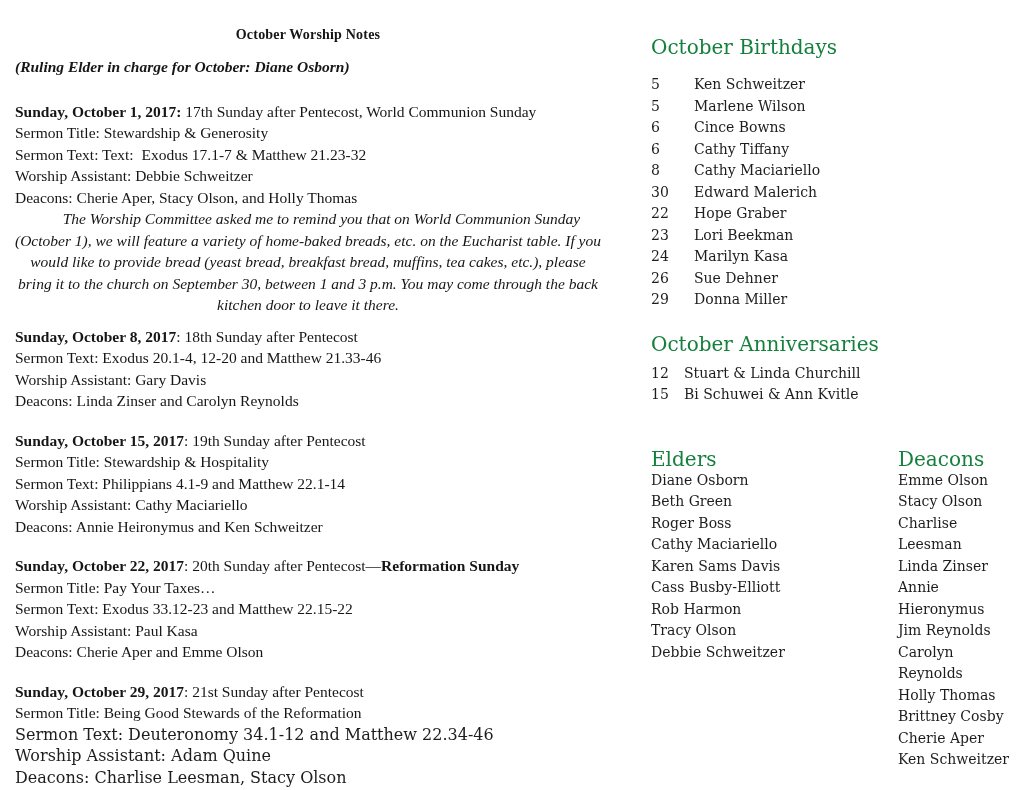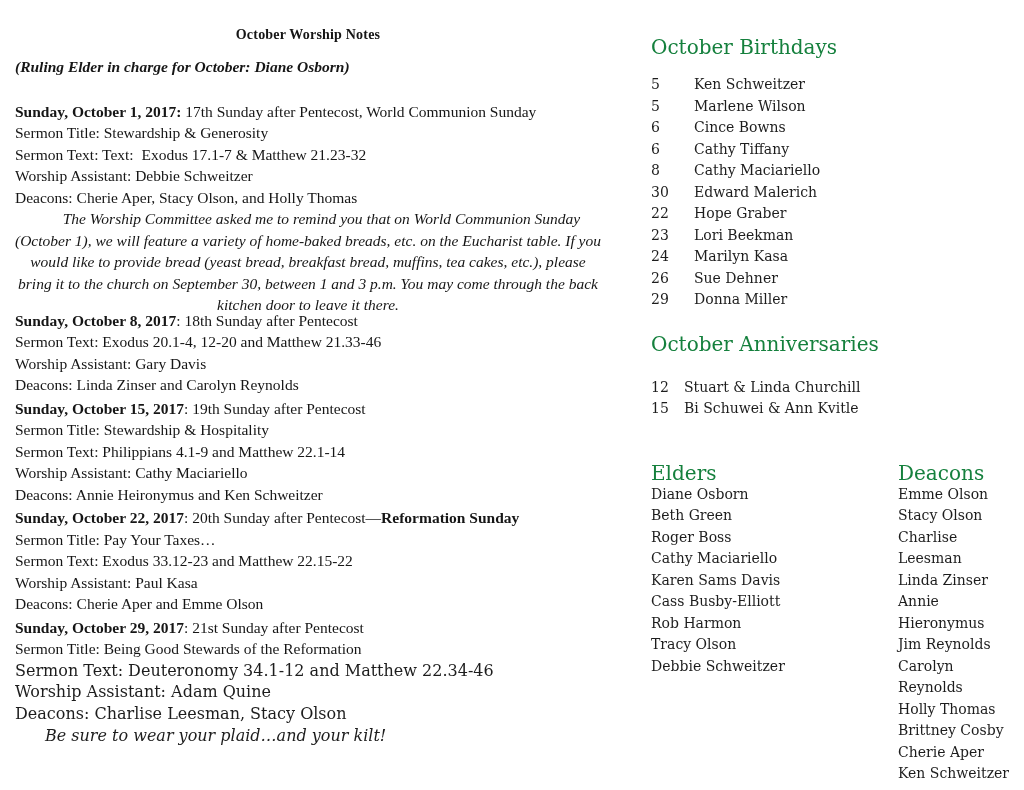--- a/index.html
+++ b/index.html
@@ -15,21 +15,21 @@
     position:absolute;left:15px;top:24px;width:586px;
     font-size:15.5px;line-height:21.5px;
   }
   .doc-title{
     text-align:center;font-weight:bold;font-size:14px;line-height:22px;
     margin:0;letter-spacing:.2px;
   }
   .subtitle{
     margin:10px 0 0 0;font-weight:bold;font-style:italic;white-space:pre-wrap;
   }
-  .service{margin-top:2px;}
+  .service{margin-top:18px;}
   .service.first{margin-top:23px;}
   .service p{margin:0;white-space:pre-wrap;}
   .svc-heading b{font-weight:bold;}
   .note{
     font-style:italic;text-indent:27px;text-align:center;
     margin-bottom:-8px !important;
   }
   .alt-font{
     font-family:"DejaVu Serif", serif;font-size:16px;color:#1d1d1d;
   }
@@ -41,21 +41,21 @@
   .right-col{
     position:absolute;left:651px;top:36px;width:368px;
     font-family:"DejaVu Serif", serif;font-size:14px;line-height:21.5px;
     color:#1d1d1d;
   }
   .list-title{
     font-weight:normal;font-size:20px;line-height:22px;margin:0;color:#15803d;
   }
   .roster{list-style:none;margin:0;padding:0;}
   .roster.birthdays{margin-top:16px;}
-  .roster.annivs{margin-top:22px;}
+  .roster.annivs{margin-top:8px;}
   .roster li{display:flex;}
   .day{flex:0 0 43px;}
   .annivs .day{flex:0 0 33px;}
   .anniv-title{margin-top:22px;}
   .officers{
     display:grid;grid-template-columns:227px 1fr;margin-top:42px;gap:20px;
   }
   .officers .list-title{margin-bottom:0;}
   .officers ul{list-style:none;margin:0;padding:0;}
 </style>

